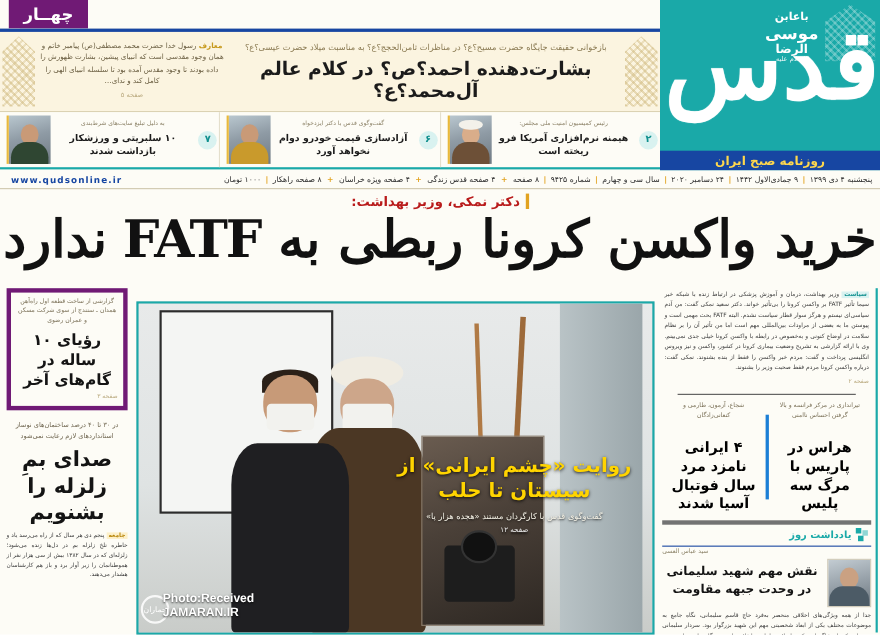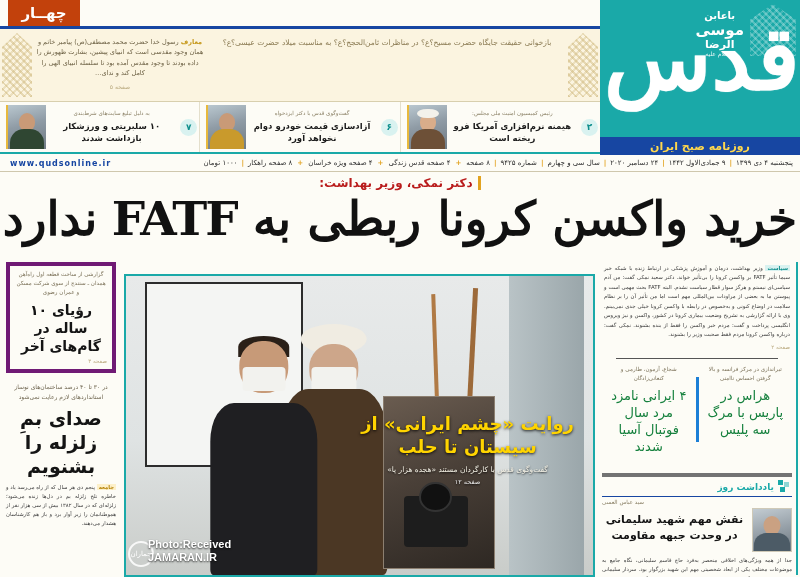--- a/index.html
+++ b/index.html
@@ -14,21 +14,21 @@
     position: relative;
     width: 800px; height: 577px;
     background: #fdfcf6;
     direction: rtl;
   }
 
   
   .corner-tab {
     position: absolute; left: 8px; top: 0;
     width: 72px; height: 26px;
-    background: #c2410c;
+    background: #701a75;
     color: #ffffff;
     font-size: 15px; font-weight: bold;
     display: flex; align-items: center; justify-content: center;
     letter-spacing: 1px;
   }
   .corner-tab:after {
     content: ""; position: absolute; left: 0; bottom: -7px;
     border-left: 10px solid transparent;
     border-right: 0 solid transparent;
     border-top: 7px solid #f2a9b8;
@@ -193,21 +193,21 @@
   }
   .lead-body { font-size: 5.4px; line-height: 1.75; color: #3b3b3b; text-align: justify; }
   .lead-body .tag { background: #d9f2f0; color:#0f8f8d; font-weight: bold; padding: 0 2px; }
   .lead-body .ref { display:block; margin-top:3px; color:#b9a97e; font-size:5.5px; }
   .hr-dark { height: 1px; background: #555; margin: 6px 12px; }
 
   .two-mini { display: flex; flex-direction: row; margin-top: 4px; }
   .mini { flex: 1; text-align: center; padding: 0 4px; position: relative; }
   .mini-div { width: 3px; background: #1c7fd6; margin: 12px 2px 14px; }
   .mini-kicker { font-size: 5.6px; color: #7b7158; line-height: 1.6; }
-  .mini-title { font-size: 13px; font-weight: normal; color: #15803d; line-height: 1.3; margin-top: 5px; }
+  .mini-title { font-size: 13px; font-weight: bold; color: #000000; line-height: 1.3; margin-top: 17px; }
 
   .note-box {
     position: absolute; right: 4px; left: 2px; bottom: 2px; height: 100px;
     border-top: 4px solid #737373; padding-top: 3px;
   }
   .note-head { display: flex; align-items: center; justify-content: flex-start; }
   .note-label { font-size: 9px; font-weight: bold; color: #1aa9a8; letter-spacing: 1px; }
   .note-logo { width: 14px; height: 14px; margin-left: 4px; position: relative; }
   .note-logo i { position: absolute; width: 5px; height: 5px; background: #1aa9a8; display:block; }
   .note-logo i:nth-child(1){ left:0; top:0;}
@@ -325,20 +325,21 @@
     </div>
     <div class="masthead-logo">قدس</div>
     <div class="masthead-strip">روزنامه صبح ایران</div>
   </div>
 
   <div class="topband">
     <div class="orn-r"></div>
     <div class="orn-l"></div>
     <div class="topband-center">
       <div class="topband-kicker">بازخوانی حقیقت جایگاه حضرت مسیح؟ع؟ در مناظرات ثامن‌الحجج؟ع؟ به مناسبت میلاد حضرت عیسی؟ع؟</div>
+      <div class="topband-title">بشارت‌دهنده احمد؟ص؟ در کلام عالم آل‌محمد؟ع؟</div>
     </div>
     <div class="topband-side">
       <span class="tag">معارف</span>
       <span>رسول خدا حضرت محمد مصطفی(ص) پیامبر خاتم و همان وجود مقدسی است که انبیای پیشین، بشارت ظهورش را داده بودند تا وجود مقدس آمده بود تا سلسله انبیای الهی را کامل کند و ندای…</span>
       <span class="more">صفحه ۵</span>
     </div>
   </div>
 
   <div class="teaserrow">
     <div class="teaser">

